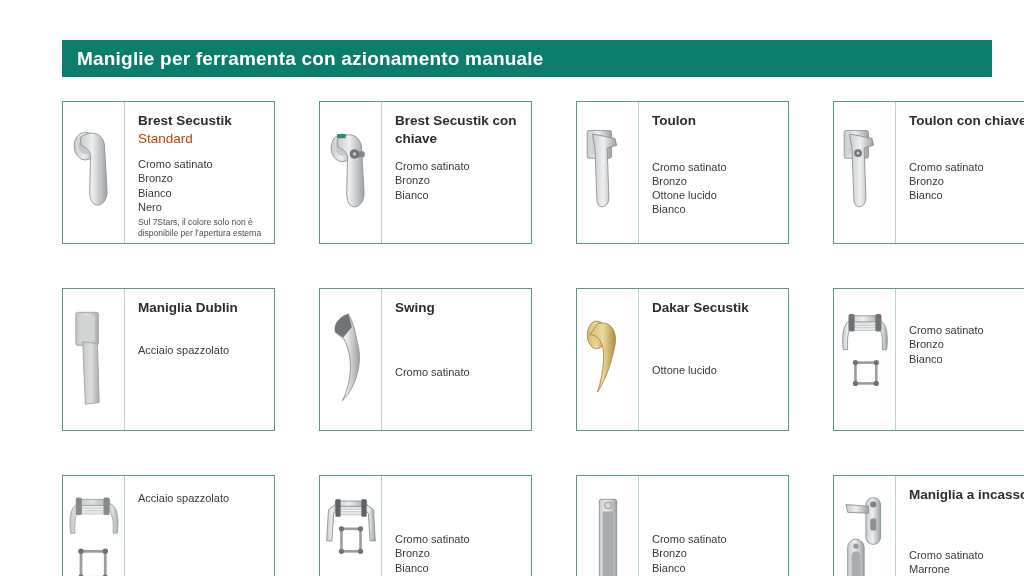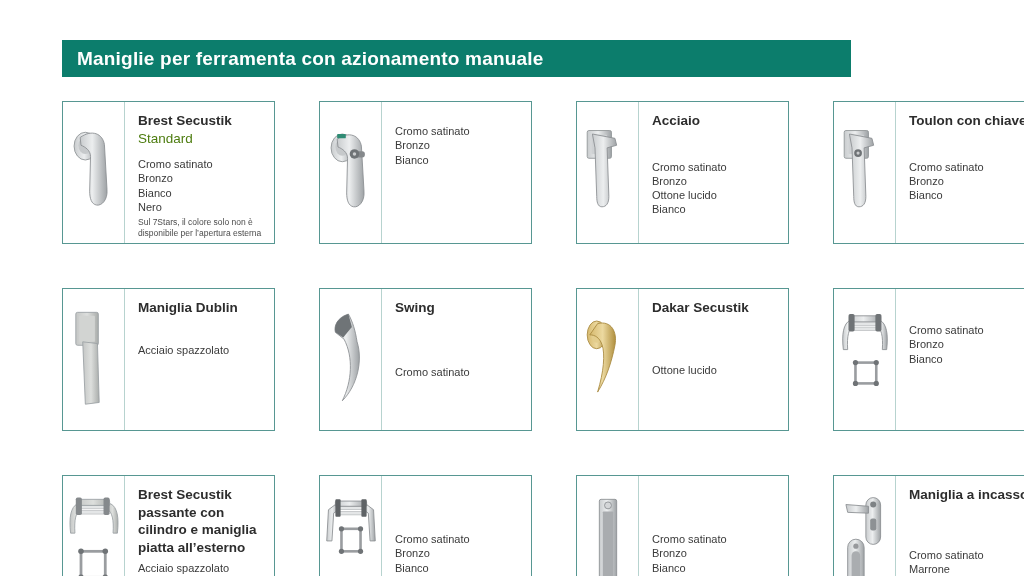--- a/index.html
+++ b/index.html
@@ -3,21 +3,21 @@
 <meta charset="utf-8">
 <style>
   html,body{margin:0;padding:0;}
   body{
     width:1024px;height:576px;background:#ffffff;
     font-family:"Liberation Sans", sans-serif;
     position:relative;overflow:hidden;
     -webkit-font-smoothing:antialiased;
   }
   .header-bar{
-    position:absolute;left:62px;top:40px;width:789px;height:37px;
+    position:absolute;left:62px;top:40px;width:930px;height:37px;
     background:#0c7d6c;display:flex;align-items:center;
   }
   .header-bar h1{
     margin:0 0 0 15px;color:#ffffff;font-size:19px;font-weight:bold;
     letter-spacing:.2px;
   }
   .grid{
     position:absolute;left:62px;top:101px;
     display:grid;
     grid-template-columns:repeat(4,213px);
@@ -35,21 +35,21 @@
   }
   .img-cell svg{display:block;}
   .txt-cell{
     flex:1;display:flex;flex-direction:column;
     padding:10px 8px 6px 13px;box-sizing:border-box;overflow:hidden;
   }
   .title{
     font-size:13.5px;font-weight:bold;color:#2d2d2d;line-height:1.3;margin:0;
   }
   .subtitle{
-    font-size:13.5px;font-weight:normal;color:#4d7c0f;line-height:1.3;margin:0;
+    font-size:13.5px;font-weight:normal;color:#c2410c;line-height:1.3;margin:0;
   }
   .colors{display:flex;flex-direction:column;}
   .color-line{
     font-size:11px;color:#3a3a3a;line-height:1.3;
   }
   .note{
     font-size:8.5px;color:#4c4c4c;line-height:1.28;margin-top:3px;max-width:142px;
   }
 </style>
 </head>
@@ -108,38 +108,39 @@
         <ellipse cx="20" cy="36" rx="13" ry="16" fill="url(#met)" stroke="#909497"></ellipse>
         <ellipse cx="20" cy="35" rx="8" ry="10" fill="#c6c9cb"></ellipse>
         <path d="M14 26 C28 16 40 22 42 34 L45 86 C46 98 39 105 33 104 C27 103 25 96 25 88 L26 48 C26 41 20 37 15 35 Z" fill="url(#met)" stroke="#8b8f92"></path>
         <rect x="30" y="40" width="16" height="7" rx="3" fill="#85898c"></rect>
         <circle cx="34" cy="43" r="5.5" fill="#6f7376"></circle>
         <circle cx="34" cy="43" r="2" fill="#caccce"></circle>
         <rect x="14" y="20" width="10" height="5" rx="1" fill="#2f8b74"></rect>
       </svg>
     </div>
     <div class="txt-cell">
+      <div class="title">Brest Secustik con chiave</div>
       <div class="colors" style="margin-top:12px">
         <span class="color-line">Cromo satinato</span>
         <span class="color-line">Bronzo</span>
         <span class="color-line">Bianco</span>
       </div>
     </div>
   </div>
 
   <div class="card">
     <div class="img-cell">
       <svg width="52" height="128" viewBox="0 0 60 130">
         <rect x="6" y="16" width="28" height="32" rx="2" fill="url(#met)" stroke="#909497"></rect>
         <rect x="11" y="21" width="18" height="22" rx="1" fill="#ced1d3"></rect>
         <path d="M12 20 L38 25 L40 33 L29 36 L31 92 C31 100 28 104 23 104 C18 104 17 98 17 92 L15 36 Z" fill="url(#met)" stroke="#8b8f92"></path>
       </svg>
     </div>
     <div class="txt-cell">
-      <div class="title">Acciaio</div>
+      <div class="title">Toulon</div>
       <div class="colors" style="margin-top:30px">
         <span class="color-line">Cromo satinato</span>
         <span class="color-line">Bronzo</span>
         <span class="color-line">Ottone lucido</span>
         <span class="color-line">Bianco</span>
       </div>
     </div>
   </div>
 
   <div class="card">
@@ -246,21 +247,20 @@
         <rect x="9" y="8" width="7" height="20" rx="2" fill="#85898c"></rect>
         <rect x="41" y="8" width="7" height="20" rx="2" fill="#85898c"></rect>
         <rect x="15" y="70" width="28" height="30" fill="none" stroke="#9a9da0" stroke-width="3.2"></rect>
         <circle cx="15" cy="70" r="3.2" fill="#6f7376"></circle>
           <circle cx="43" cy="70" r="3.2" fill="#6f7376"></circle>
         <circle cx="15" cy="100" r="3.2" fill="#6f7376"></circle>
           <circle cx="43" cy="100" r="3.2" fill="#6f7376"></circle>
       </svg>
     </div>
     <div class="txt-cell">
-      <div class="title">Brest Secustik passante con cilindro e maniglia piatta all’esterno</div>
       <div class="colors" style="margin-top:5px">
         <span class="color-line">Acciaio spazzolato</span>
       </div>
     </div>
   </div>
 
   <div class="card">
     <div class="img-cell">
       <svg width="52" height="128" viewBox="0 0 60 130">
         <path d="M12 16 L4 22 L2 58 L8 58 L10 26 L16 22 Z" fill="url(#met)" stroke="#8b8f92"></path>

